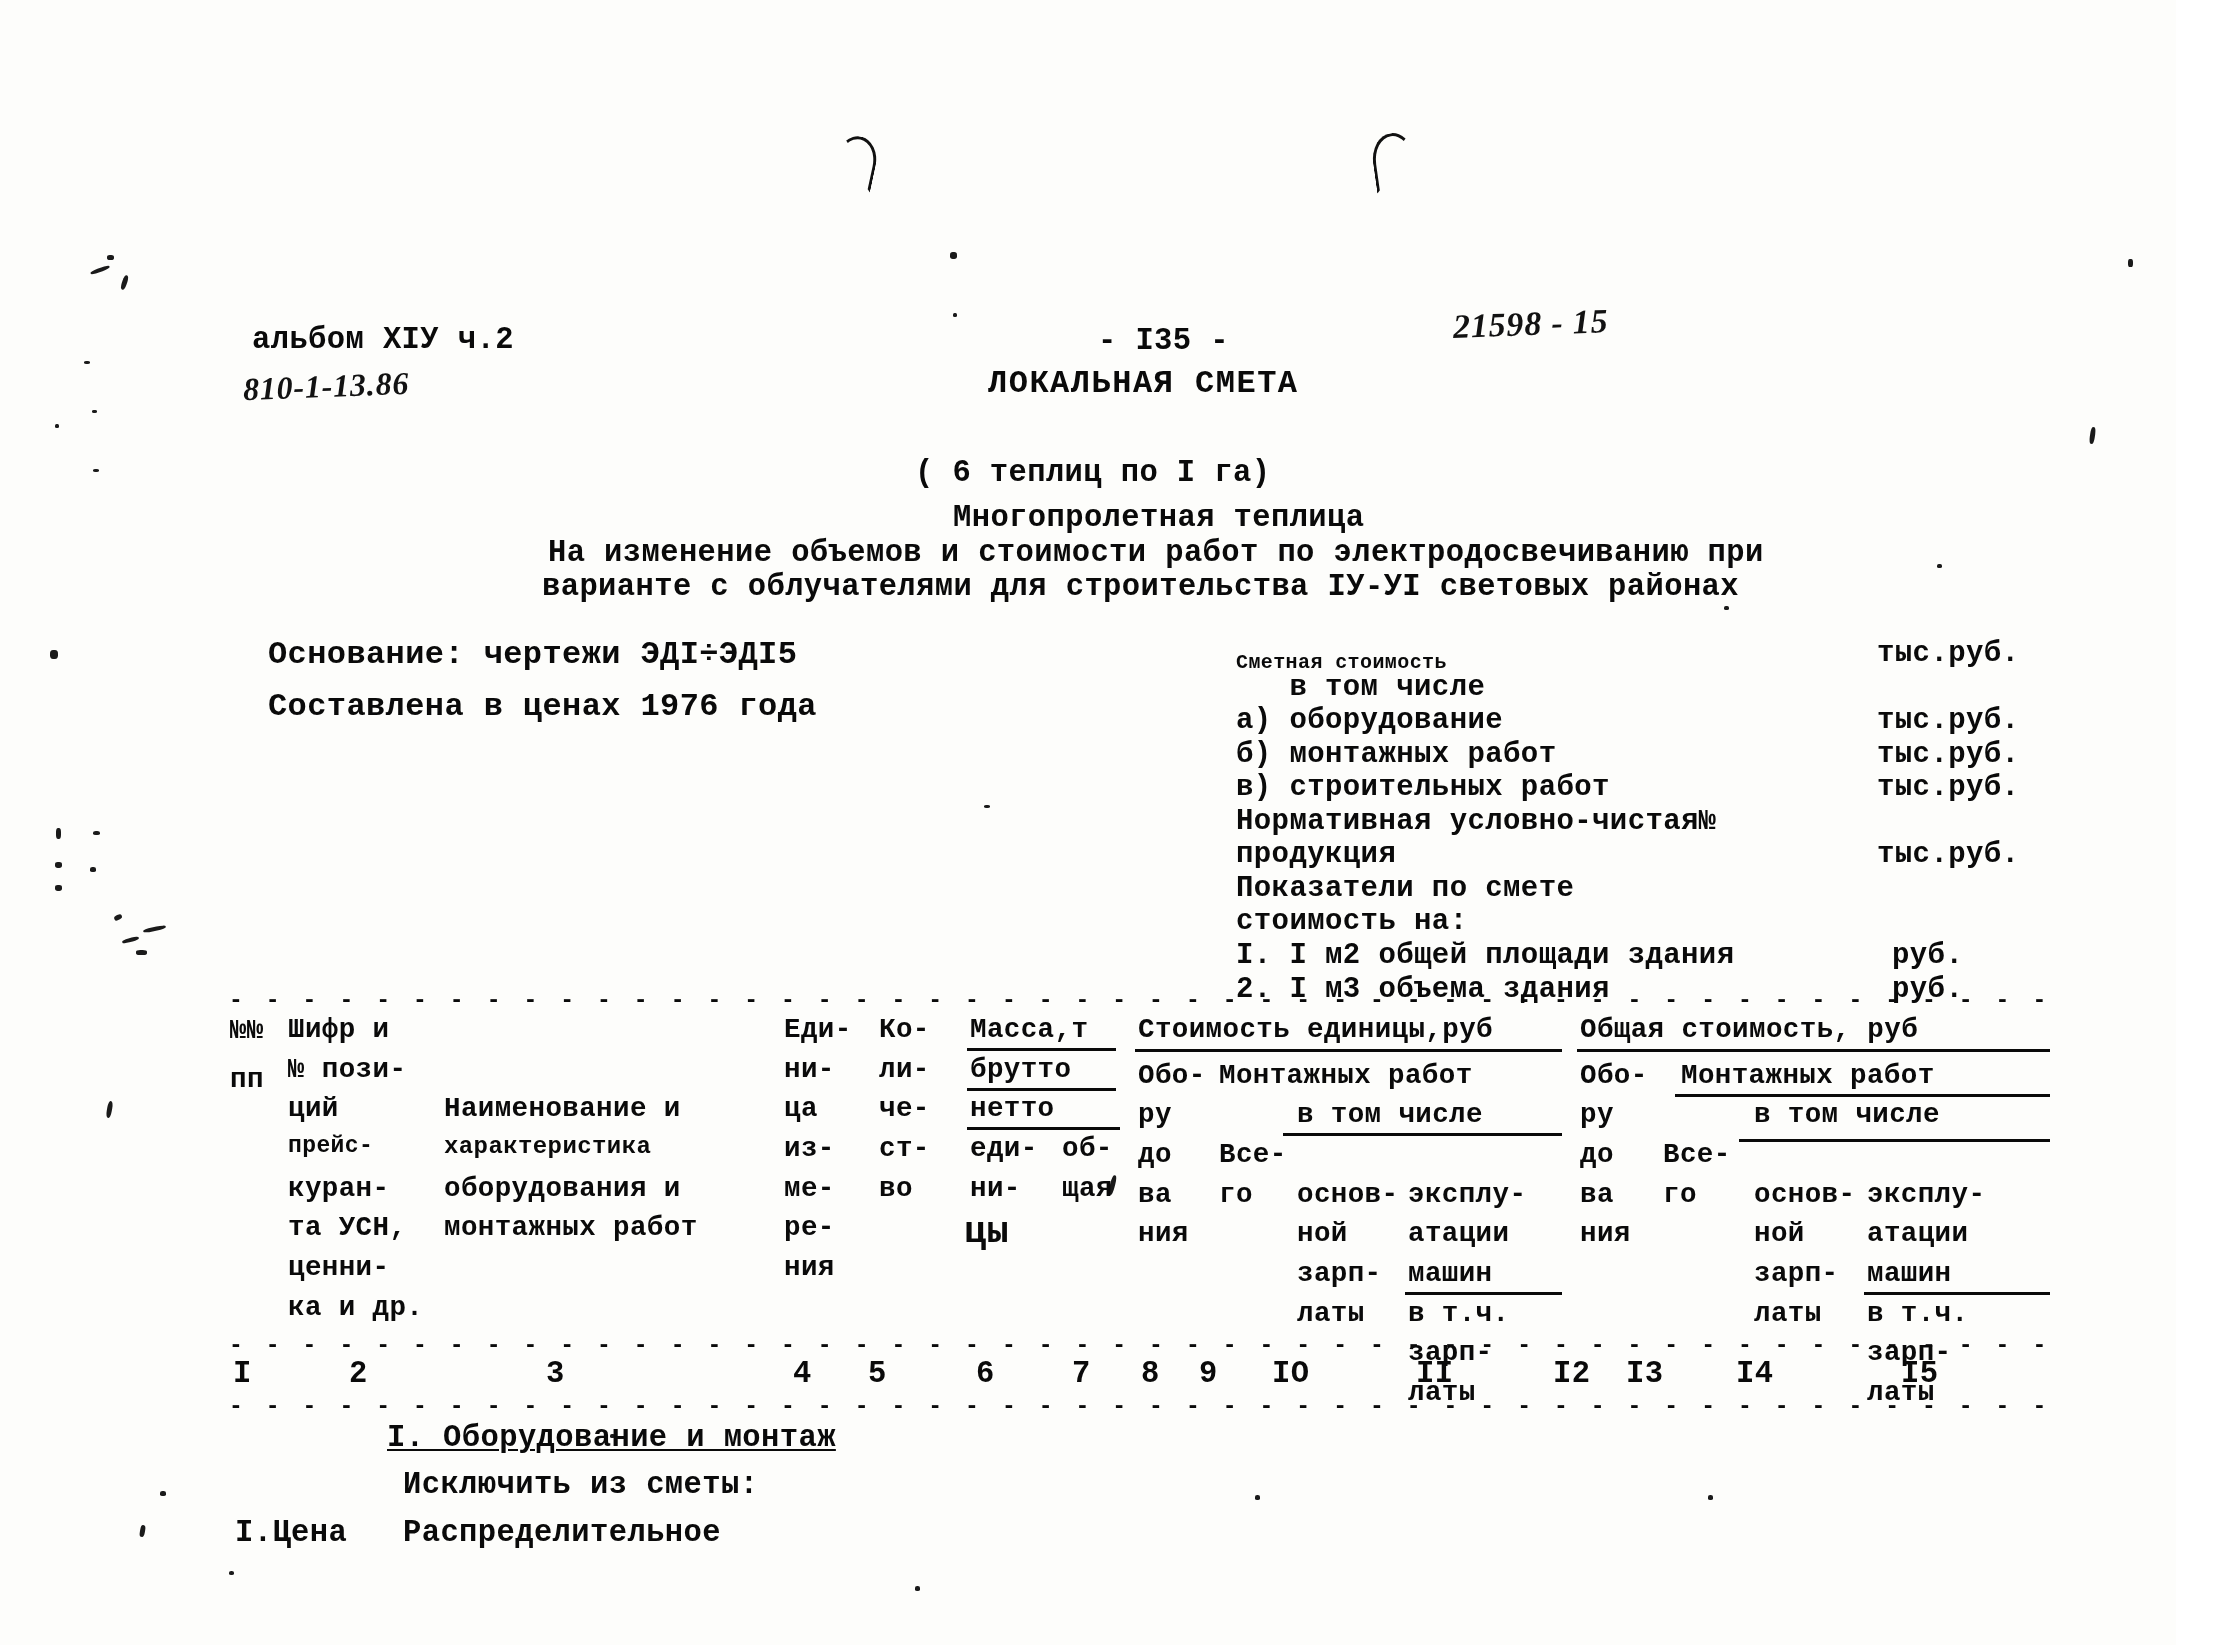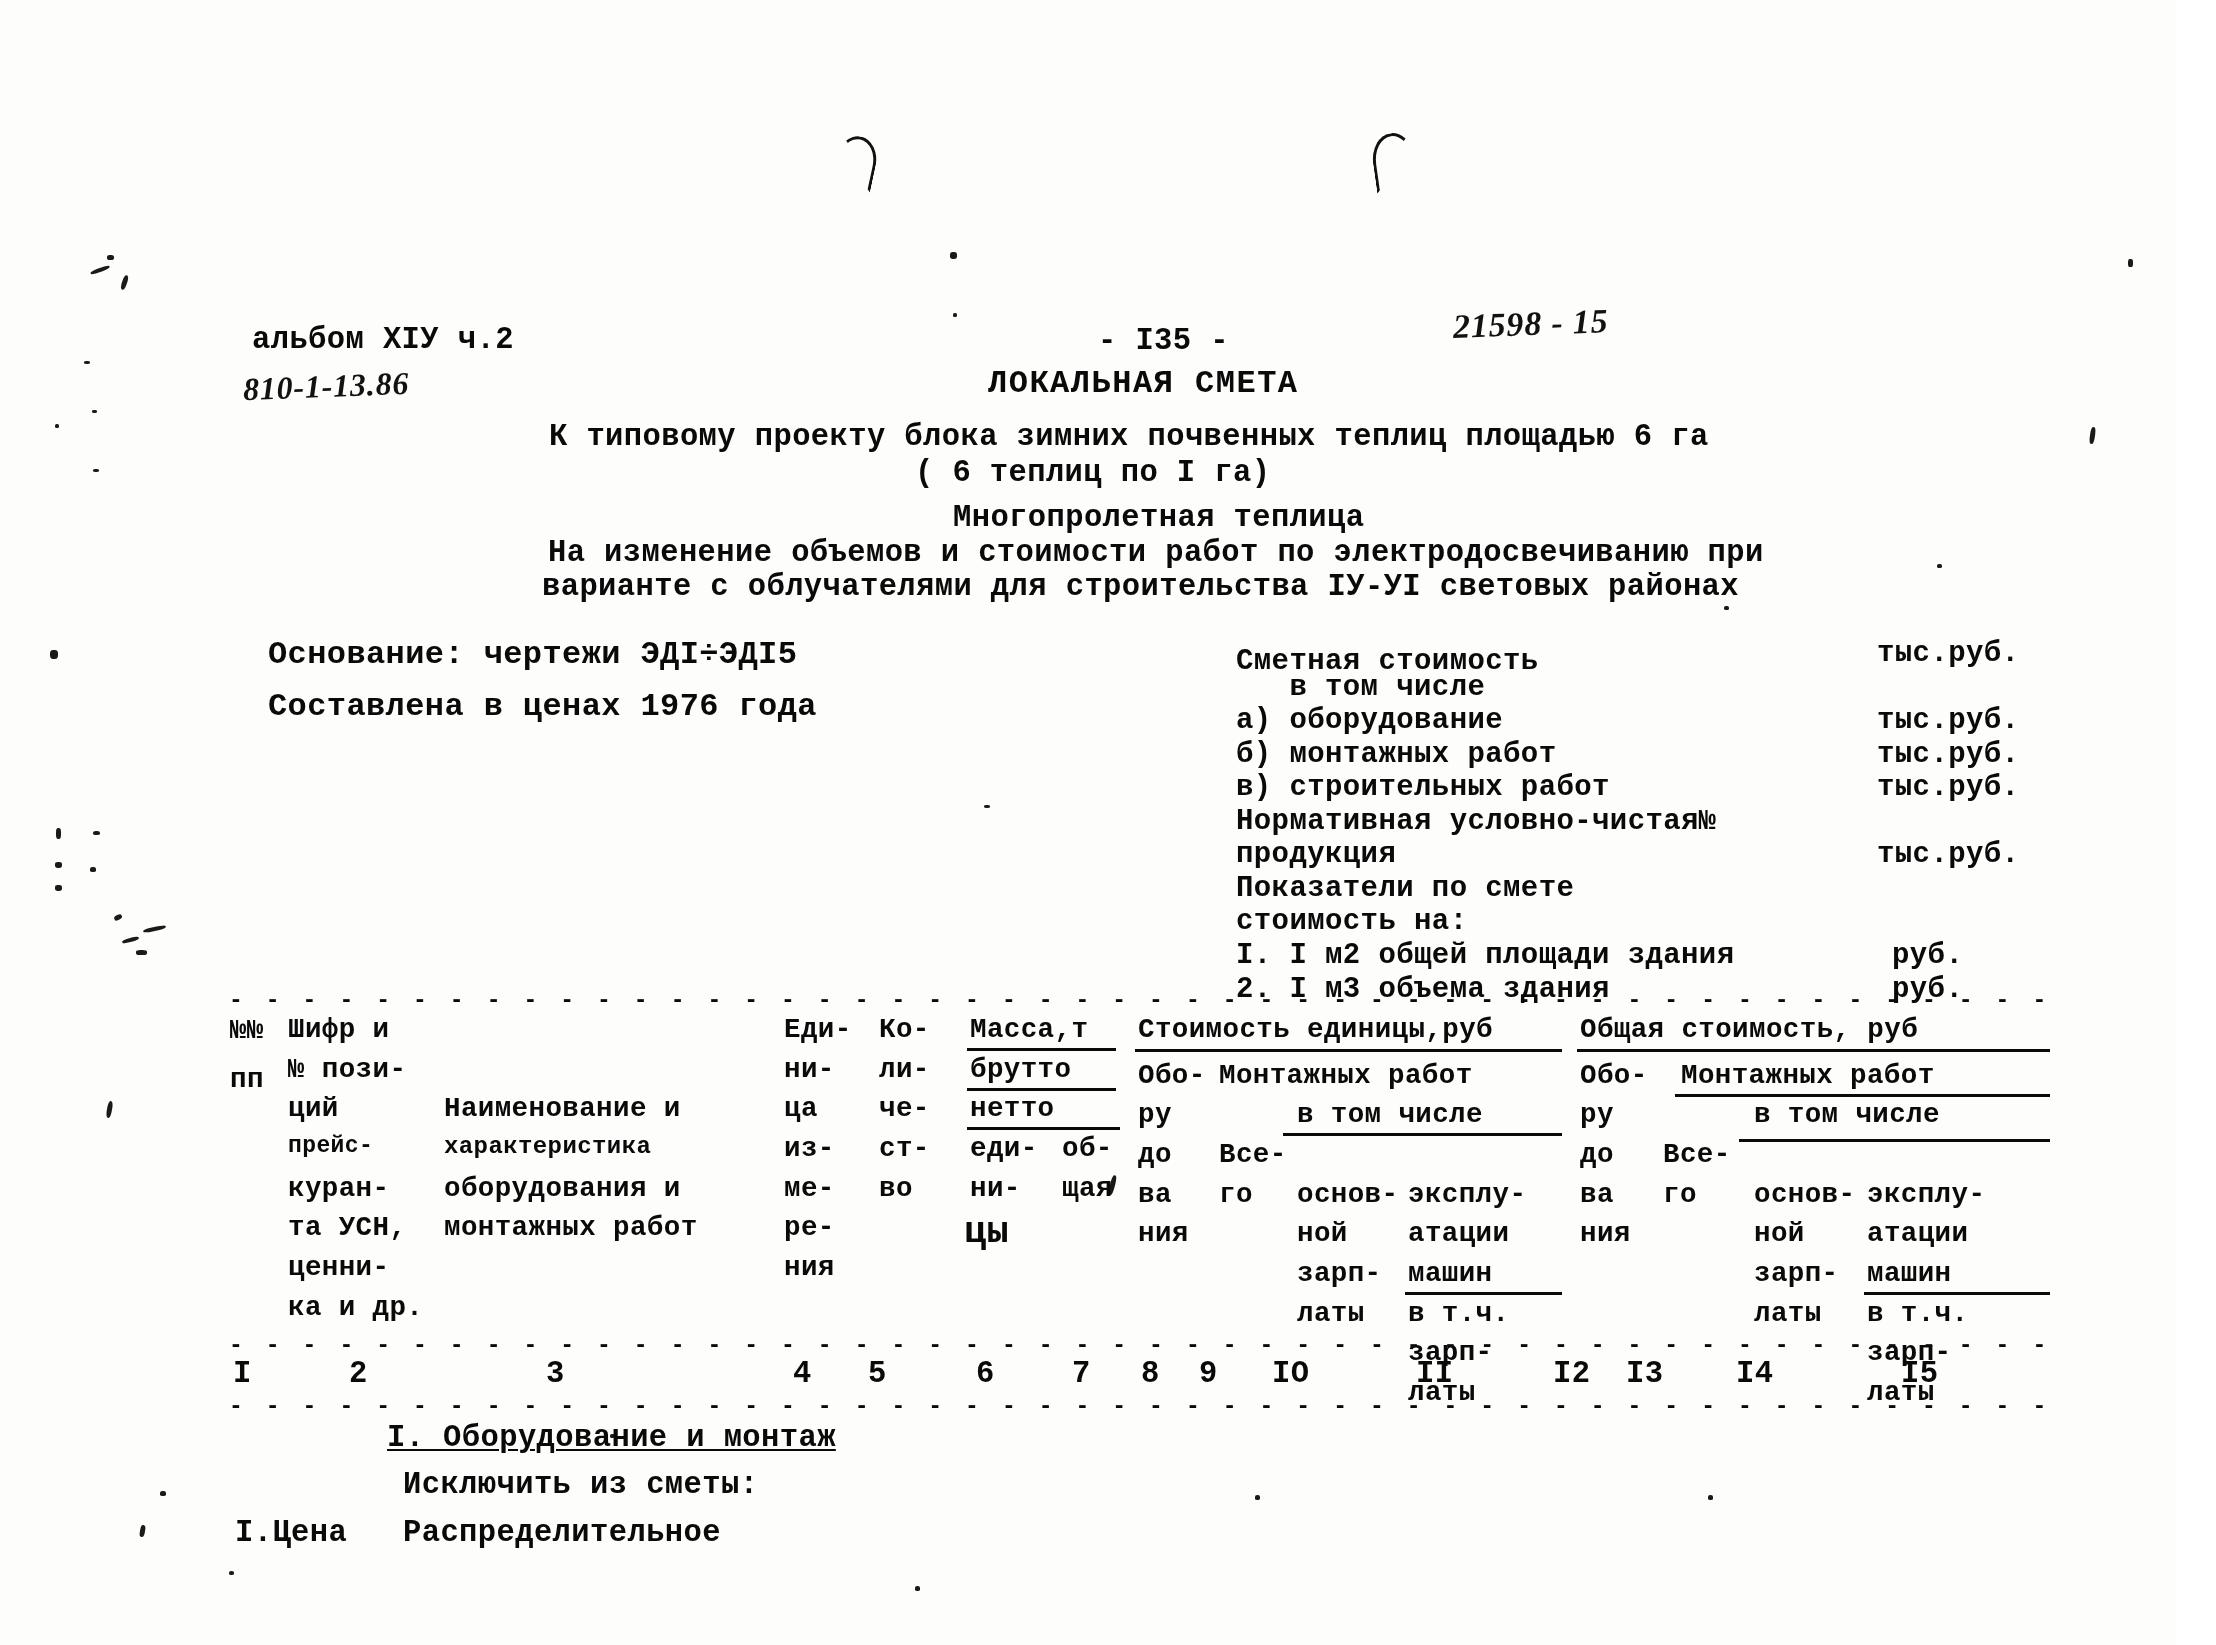--- a/index.html
+++ b/index.html
@@ -113,31 +113,30 @@
   <div class="speck" style="left:610px; top:1434px; width:4.6px; height:3.8px;"></div>
 
   <div class="tw" style="left:252px; top:325px; font-size:30.5px;">альбом XIУ ч.2</div>
   <div class="hand" style="left:243px; top:368px; font-size:32px;">810-1-13.86</div>
 
   <div class="tw" style="left:1098px; top:326px; font-size:30.5px;">- I35 -</div>
   <div class="hand" style="left:1453px; top:305px; font-size:34px;">21598 - 15</div>
 
   <div class="tw" style="left:988px; top:368px; font-size:32px; letter-spacing:1.5px;">ЛОКАЛЬНАЯ СМЕТА</div>
 
-  <div class="tw" style="left:549px; top:422px; font-size:30.5px;">К типовому проекту блока зимних почвенных теплиц площадью 6 га</div>
   <div class="tw" style="left:915px; top:458px; font-size:30.5px;">( 6 теплиц по I га)</div>
   <div class="tw" style="left:953px; top:503px; font-size:30.5px;">Многопролетная теплица</div>
   <div class="tw" style="left:548px; top:538px; font-size:30.5px;">На изменение объемов и стоимости работ по электродосвечиванию при</div>
   <div class="tw" style="left:542px; top:572px; font-size:30.5px;">варианте с облучателями для строительства IУ-УI световых районах</div>
 
   <div class="tw" style="left:268px; top:639px; font-size:32px;">Основание: чертежи ЭДI÷ЭДI5</div>
   <div class="tw" style="left:268px; top:691px; font-size:32px;">Составлена в ценах 1976 года</div>
 
   <div style="position:absolute; left:1236px; top:639px;">
-    <div class="tw" style="left:0px; top:8px;   font-size:29px;">Сметная стоимость</div>
+    <div class="tw" style="left:0px; top:14px;   font-size:20px;">Сметная стоимость</div>
     <div class="tw" style="left:641px; top:0px;  font-size:29px;">тыс.руб.</div>
 
     <div class="tw" style="left:0px; top:34px;  font-size:29px;">   в том числе</div>
 
     <div class="tw" style="left:0px; top:67px;  font-size:29px;">а) оборудование</div>
     <div class="tw" style="left:641px; top:67px; font-size:29px;">тыс.руб.</div>
 
     <div class="tw" style="left:0px; top:101px; font-size:29px;">б) монтажных работ</div>
     <div class="tw" style="left:641px; top:101px;font-size:29px;">тыс.руб.</div>
 

